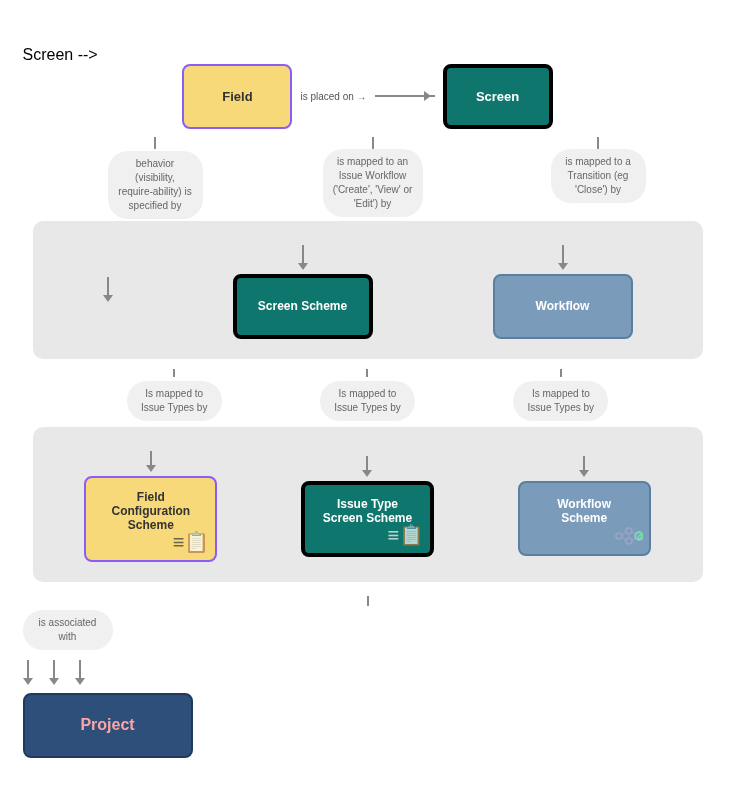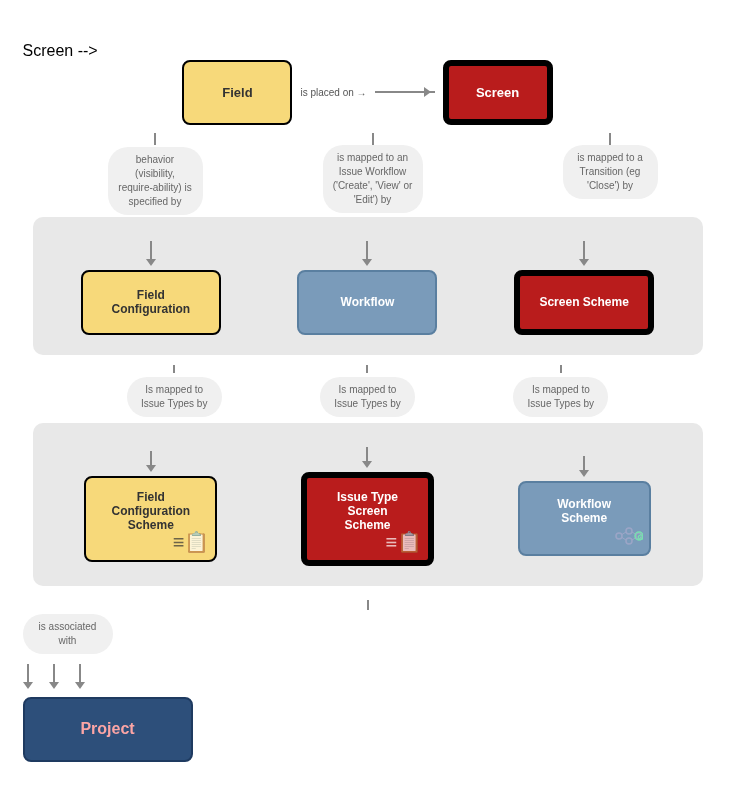--- a/index.html
+++ b/index.html
@@ -38,25 +38,25 @@
       display: flex;
       align-items: center;
       justify-content: center;
       text-align: center;
       font-weight: bold;
       color: #333;
       padding: 12px 16px;
     }
     .box-yellow {
       background: #f7d97a;
-      border: 2px solid #000000;
+      border: 2px solid #8b5cf6;
     }
     .box-green {
-      background: #b91c1c;
-      border: 6px solid #000000;
+      background: #0f766e;
+      border: 4px solid #000000;
       color: #fff;
       justify-content: center;
     }
     .box-blue-gray {
       background: #7a9bba;
       border: 2px solid #5a7fa0;
       color: #fff;
     }
     .box-dark-blue {
       background: #2d4f7a;
@@ -191,61 +191,58 @@
       </div>
     </div>
 
     <div style="position:absolute; left:285px; top:0; display:flex; flex-direction:column; align-items:center;">
       <div class="arrow-down-line" style="height:12px;"></div>
       <div class="label-bubble" style="max-width:100px;">
         <span>is mapped to an Issue Workflow ('Create', 'View' or 'Edit') by</span>
       </div>
     </div>
 
-    <div style="position:absolute; right:40px; top:0; display:flex; flex-direction:column; align-items:center;">
+    <div style="position:absolute; right:52px; top:0; display:flex; flex-direction:column; align-items:center;">
       <div class="arrow-down-line" style="height:12px;"></div>
       <div class="label-bubble" style="max-width:95px;">
         <span>is mapped to a Transition (eg 'Close') by</span>
       </div>
     </div>
   </div>
 
   
   <div class="band-wrapper">
     <div style="position:absolute;left:-5px;top:50%;transform:translateY(-50%) rotate(-90deg);font-size:10px;color:#555;white-space:nowrap;width:110px;text-align:center;">
       <span>Groups and Associations</span>
     </div>
     <div class="band">
       <div class="three-col">
 
         <div class="col">
           <div class="arrow-down">
             <div class="arrow-down-line" style="height:18px;"></div>
             <div class="arrow-down-head"></div>
           </div>
-          <div class="box box-mid box-yellow">
-            <span>Field Configuration</span>
+        </div>
+        <div class="col">
+          <div class="arrow-down">
+            <div class="arrow-down-line" style="height:18px;"></div>
+            <div class="arrow-down-head"></div>
+          </div>
+          <div class="box box-mid box-green">
+            <span>Screen Scheme</span>
           </div>
         </div>
         <div class="col">
           <div class="arrow-down">
             <div class="arrow-down-line" style="height:18px;"></div>
             <div class="arrow-down-head"></div>
           </div>
           <div class="box box-mid box-blue-gray">
             <span>Workflow</span>
-          </div>
-        </div>
-        <div class="col">
-          <div class="arrow-down">
-            <div class="arrow-down-line" style="height:18px;"></div>
-            <div class="arrow-down-head"></div>
-          </div>
-          <div class="box box-mid box-green">
-            <span>Screen Scheme</span>
           </div>
         </div>
       </div>
     </div>
   </div>
 
   
   <div style="display:flex; justify-content:space-around; padding:0 55px; margin-top:6px;">
     <div class="col">
       <div class="arrow-down">

